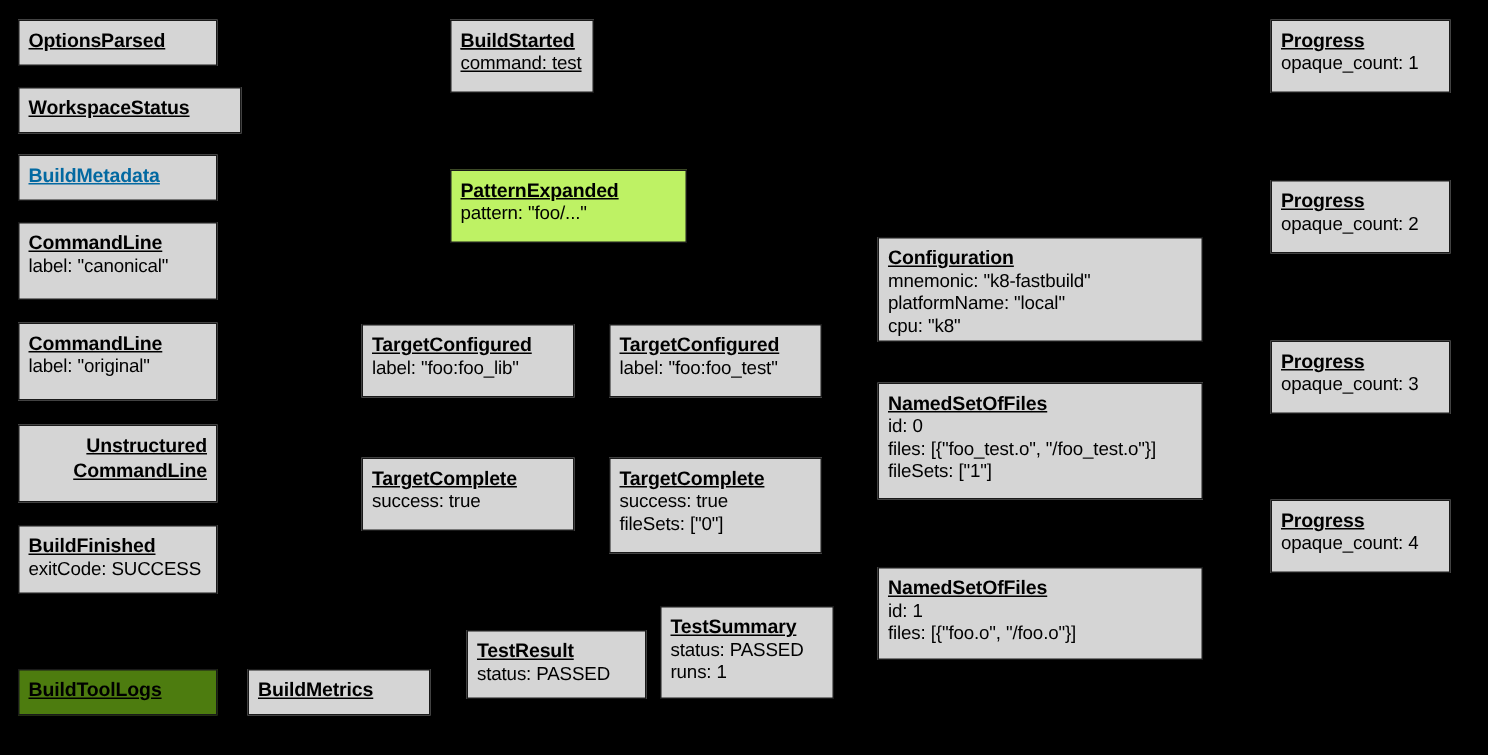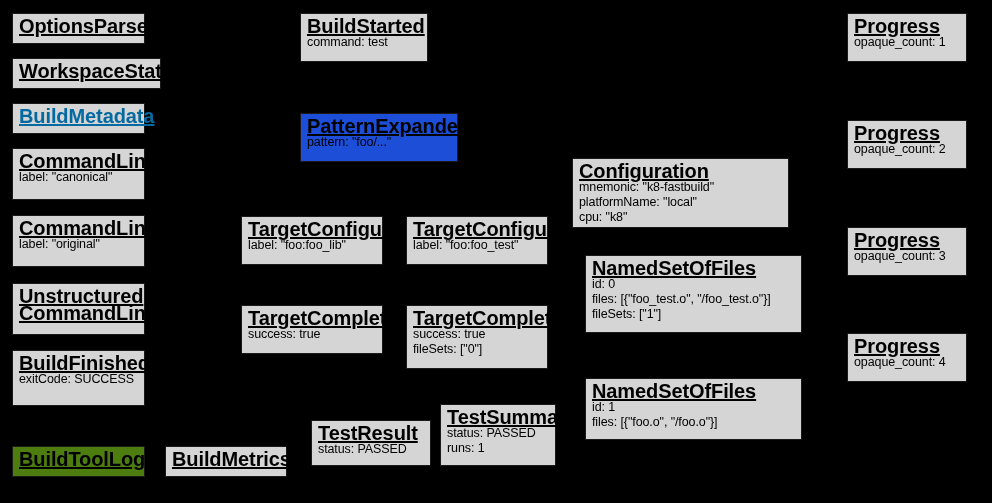--- a/index.html
+++ b/index.html
@@ -18,21 +18,21 @@
   }
   .node {
     position: absolute;
     box-sizing: border-box;
     background: #d5d5d5;
     border: 1px solid #1a1a1a;
     padding: 4px 6px 5px 6px;
     color: #000000;
   }
   .node-title {
-    font-size: 20px;
+    font-size: 13px;
     font-weight: bold;
     text-decoration: underline;
     line-height: 17px;
     white-space: nowrap;
     letter-spacing: -0.1px;
   }
   .node-title.wrap {
     white-space: normal;
     text-align: right;
   }
@@ -67,39 +67,39 @@
     </div>
     <div class="node" style="left: 12px; top: 215px; width: 133px; height: 52px; background: rgb(213, 213, 213); border-color: rgb(26, 26, 26); color: rgb(0, 0, 0);">
       <div class="node-title">CommandLine</div>
       <div class="node-fields">
         <div class="field">label: "original"</div>
       </div>
     </div>
     <div class="node" style="left: 12px; top: 283px; width: 133px; height: 52px; background: rgb(213, 213, 213); border-color: rgb(26, 26, 26); color: rgb(0, 0, 0);">
       <div class="node-title wrap">Unstructured CommandLine</div>
     </div>
-    <div class="node" style="left: 12px; top: 350px; width: 133px; height: 56px; background: rgb(213, 213, 213); border-color: rgb(26, 26, 26); color: rgb(0, 0, 0);">
+    <div class="node" style="left: 12px; top: 350px; width: 133px; height: 46px; background: rgb(213, 213, 213); border-color: rgb(26, 26, 26); color: rgb(0, 0, 0);">
       <div class="node-title">BuildFinished</div>
       <div class="node-fields">
         <div class="field">exitCode: SUCCESS</div>
       </div>
     </div>
     <div class="node" style="left: 12px; top: 446px; width: 133px; height: 31px; background: #4d7c0f; border-color: rgb(26, 26, 26); color: rgb(0, 0, 0);">
       <div class="node-title">BuildToolLogs</div>
     </div>
     <div class="node" style="left: 165px; top: 446px; width: 122px; height: 31px; background: rgb(213, 213, 213); border-color: rgb(26, 26, 26); color: rgb(0, 0, 0);">
       <div class="node-title">BuildMetrics</div>
     </div>
-    <div class="node" style="left: 300px; top: 13px; width: 128px; height: 49px; background: rgb(213, 213, 213); border-color: rgb(26, 26, 26); color: rgb(0, 0, 0);">
+    <div class="node" style="left: 300px; top: 13px; width: 96px; height: 49px; background: rgb(213, 213, 213); border-color: rgb(26, 26, 26); color: rgb(0, 0, 0); text-decoration: underline;">
       <div class="node-title">BuildStarted</div>
       <div class="node-fields">
         <div class="field">command: test</div>
       </div>
     </div>
-    <div class="node" style="left: 300px; top: 113px; width: 158px; height: 49px; background: #1d4ed8; border-color: rgb(26, 26, 26); color: rgb(0, 0, 0);">
+    <div class="node" style="left: 300px; top: 113px; width: 158px; height: 49px; background: #bef264; border-color: rgb(26, 26, 26); color: rgb(0, 0, 0);">
       <div class="node-title">PatternExpanded</div>
       <div class="node-fields">
         <div class="field">pattern: "foo/..."</div>
       </div>
     </div>
     <div class="node" style="left: 241px; top: 216px; width: 142px; height: 49px; background: rgb(213, 213, 213); border-color: rgb(26, 26, 26); color: rgb(0, 0, 0);">
       <div class="node-title">TargetConfigured</div>
       <div class="node-fields">
         <div class="field">label: "foo:foo_lib"</div>
       </div>
@@ -129,21 +129,21 @@
         <div class="field">status: PASSED</div>
       </div>
     </div>
     <div class="node" style="left: 440px; top: 404px; width: 116px; height: 62px; background: rgb(213, 213, 213); border-color: rgb(26, 26, 26); color: rgb(0, 0, 0);">
       <div class="node-title">TestSummary</div>
       <div class="node-fields">
         <div class="field">status: PASSED</div>
         <div class="field">runs: 1</div>
       </div>
     </div>
-    <div class="node" style="left: 572px; top: 158px; width: 217px; height: 70px; background: rgb(213, 213, 213); border-color: rgb(26, 26, 26); color: rgb(0, 0, 0);">
+    <div class="node" style="left: 585px; top: 158px; width: 217px; height: 70px; background: rgb(213, 213, 213); border-color: rgb(26, 26, 26); color: rgb(0, 0, 0);">
       <div class="node-title">Configuration</div>
       <div class="node-fields">
         <div class="field">mnemonic: "k8-fastbuild"</div>
         <div class="field">platformName: "local"</div>
         <div class="field">cpu: "k8"</div>
       </div>
     </div>
     <div class="node" style="left: 585px; top: 255px; width: 217px; height: 78px; background: rgb(213, 213, 213); border-color: rgb(26, 26, 26); color: rgb(0, 0, 0);">
       <div class="node-title">NamedSetOfFiles</div>
       <div class="node-fields">

